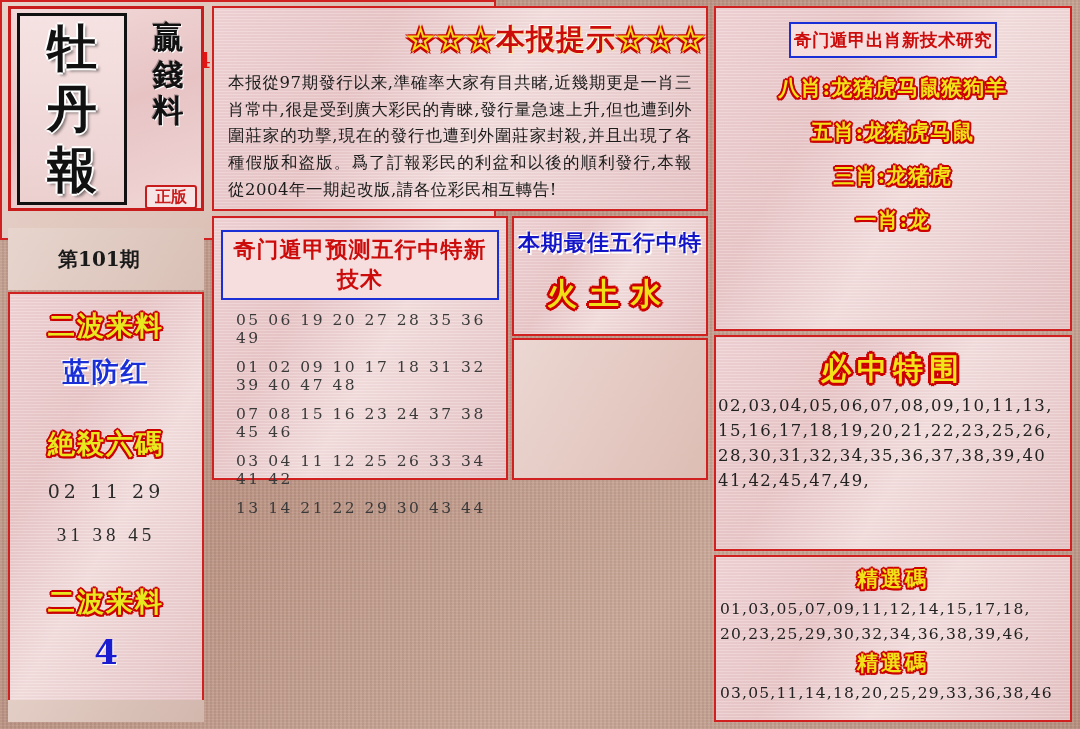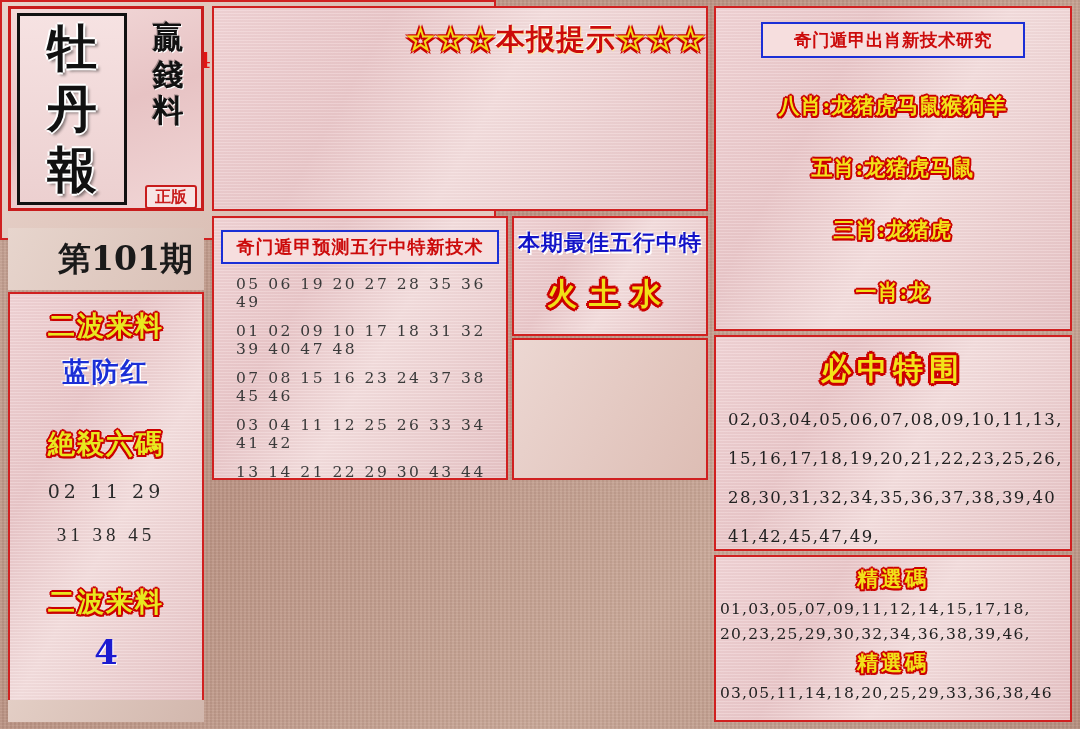--- a/index.html
+++ b/index.html
@@ -102,21 +102,21 @@
     left: 8px; top: 228px; width: 196px; height: 62px;
     background: linear-gradient(120deg,#e7d5cd,#d9c0b6);
     display: flex;
     align-items: center;
     padding-left: 50px;
     box-sizing: border-box;
   }
   #issue-text {
     font-family: "DejaVu Serif", serif;
     font-weight: bold;
-    font-size: 33px;
+    font-size: 20px;
     color: #1a1a1a;
   }
 
   
   #left-col {
     left: 8px; top: 292px; width: 196px; height: 430px;
   }
   .left-head {
     text-align: center;
     font-family: "DejaVu Serif", serif;
@@ -187,21 +187,21 @@
   }
   #tech-title {
     margin: 12px auto 0 auto;
     width: 278px;
     border: 2px solid #1b2fd6;
     box-sizing: border-box;
     background: #f6dede;
     text-align: center;
     font-family: Liberation Sans, sans-serif;
     font-weight: bold;
-    font-size: 18px;
+    font-size: 22px;
     color: #cc0b0b;
     padding: 3px 0;
     letter-spacing: 1px;
   }
   .tech-row {
     margin-top: 11px;
     padding-left: 22px;
     font-family: "DejaVu Serif", serif;
     font-size: 15.5px;
     color: #3a3a3a;
@@ -257,34 +257,34 @@
     letter-spacing: 1px;
   }
 
   
   #right-top {
     left: 714px; top: 6px; width: 358px; height: 325px;
     box-sizing: border-box;
   }
   #qimen-title {
     margin: 14px auto 0 auto;
-    width: 264px;
+    width: 208px;
     border: 2px solid #1b2fd6;
     box-sizing: border-box;
     background: #f6dede;
     text-align: center;
     font-family: "DejaVu Serif", serif;
     font-weight: bold;
     font-size: 17.5px;
     color: #cc0b0b;
     padding: 4px 0;
     letter-spacing: 0.5px;
   }
   .xiao-row {
-    margin-top: 34px;
+    margin-top: 16px;
     text-align: center;
     font-family: "DejaVu Serif", serif;
     font-weight: bold;
     font-size: 21px;
     letter-spacing: 1px;
     color: #f2e219;
     text-shadow:
       -1.5px -1.5px 0 #c00, 1.5px -1.5px 0 #c00, -1.5px 1.5px 0 #c00, 1.5px 1.5px 0 #c00,
       0 2px 0 #c00, 2px 0 0 #c00, -2px 0 0 #c00, 0 -2px 0 #c00;
   }
@@ -299,22 +299,22 @@
     font-family: Liberation Mono, monospace;
     font-weight: bold;
     font-size: 30px;
     letter-spacing: 6px;
     color: #f2e219;
     text-shadow:
       -2px -2px 0 #c00, 2px -2px 0 #c00, -2px 2px 0 #c00, 2px 2px 0 #c00,
       0 3px 0 #c00, 3px 0 0 #c00, -3px 0 0 #c00, 0 -3px 0 #c00;
   }
   .bz-line {
-    margin-top: 20px;
-    padding-left: 12px;
+    margin-top: 6px;
+    padding-left: 2px;
     font-family: "DejaVu Serif", serif;
     font-size: 16.5px;
     color: #222;
     letter-spacing: 1.4px;
   }
 
   #right-bottom {
     left: 714px; top: 555px; width: 358px; height: 167px;
     box-sizing: border-box;
   }
@@ -372,20 +372,21 @@
 
     <div class="left-head stroke-red-yellow" style="margin-top:38px;">二波来料</div>
     <div id="nine-num" style="margin-top:12px;">4</div>
   </div>
   <div id="left-bottom-blank"></div>
 
   <div id="notice-box" class="pinkpanel redborder">
     <div id="notice-title">
       <span class="stars">☆☆☆</span><span class="maintxt">本报提示</span><span class="stars">☆☆☆</span>
     </div>
+    <div id="notice-body">本报從97期發行以来,準確率大家有目共睹,近幾期更是一肖三肖常中,很是受到廣大彩民的青睞,發行量急速上升,但也遭到外圍莊家的功擊,現在的發行也遭到外圍莊家封殺,并且出現了各種假版和盗版。爲了訂報彩民的利盆和以後的順利發行,本報從2004年一期起改版,請各位彩民相互轉告!</div>
   </div>
 
   <div id="tech-box" class="pinkpanel redborder">
     <div id="tech-title">奇门遁甲预测五行中特新技术</div>
     <div class="tech-row">05 06 19 20 27 28 35 36 49</div>
     <div class="tech-row">01 02 09 10 17 18 31 32 39 40 47 48</div>
     <div class="tech-row">07 08 15 16 23 24 37 38 45 46</div>
     <div class="tech-row">03 04 11 12 25 26 33 34 41 42</div>
     <div class="tech-row">13 14 21 22 29 30 43 44</div>
   </div>

